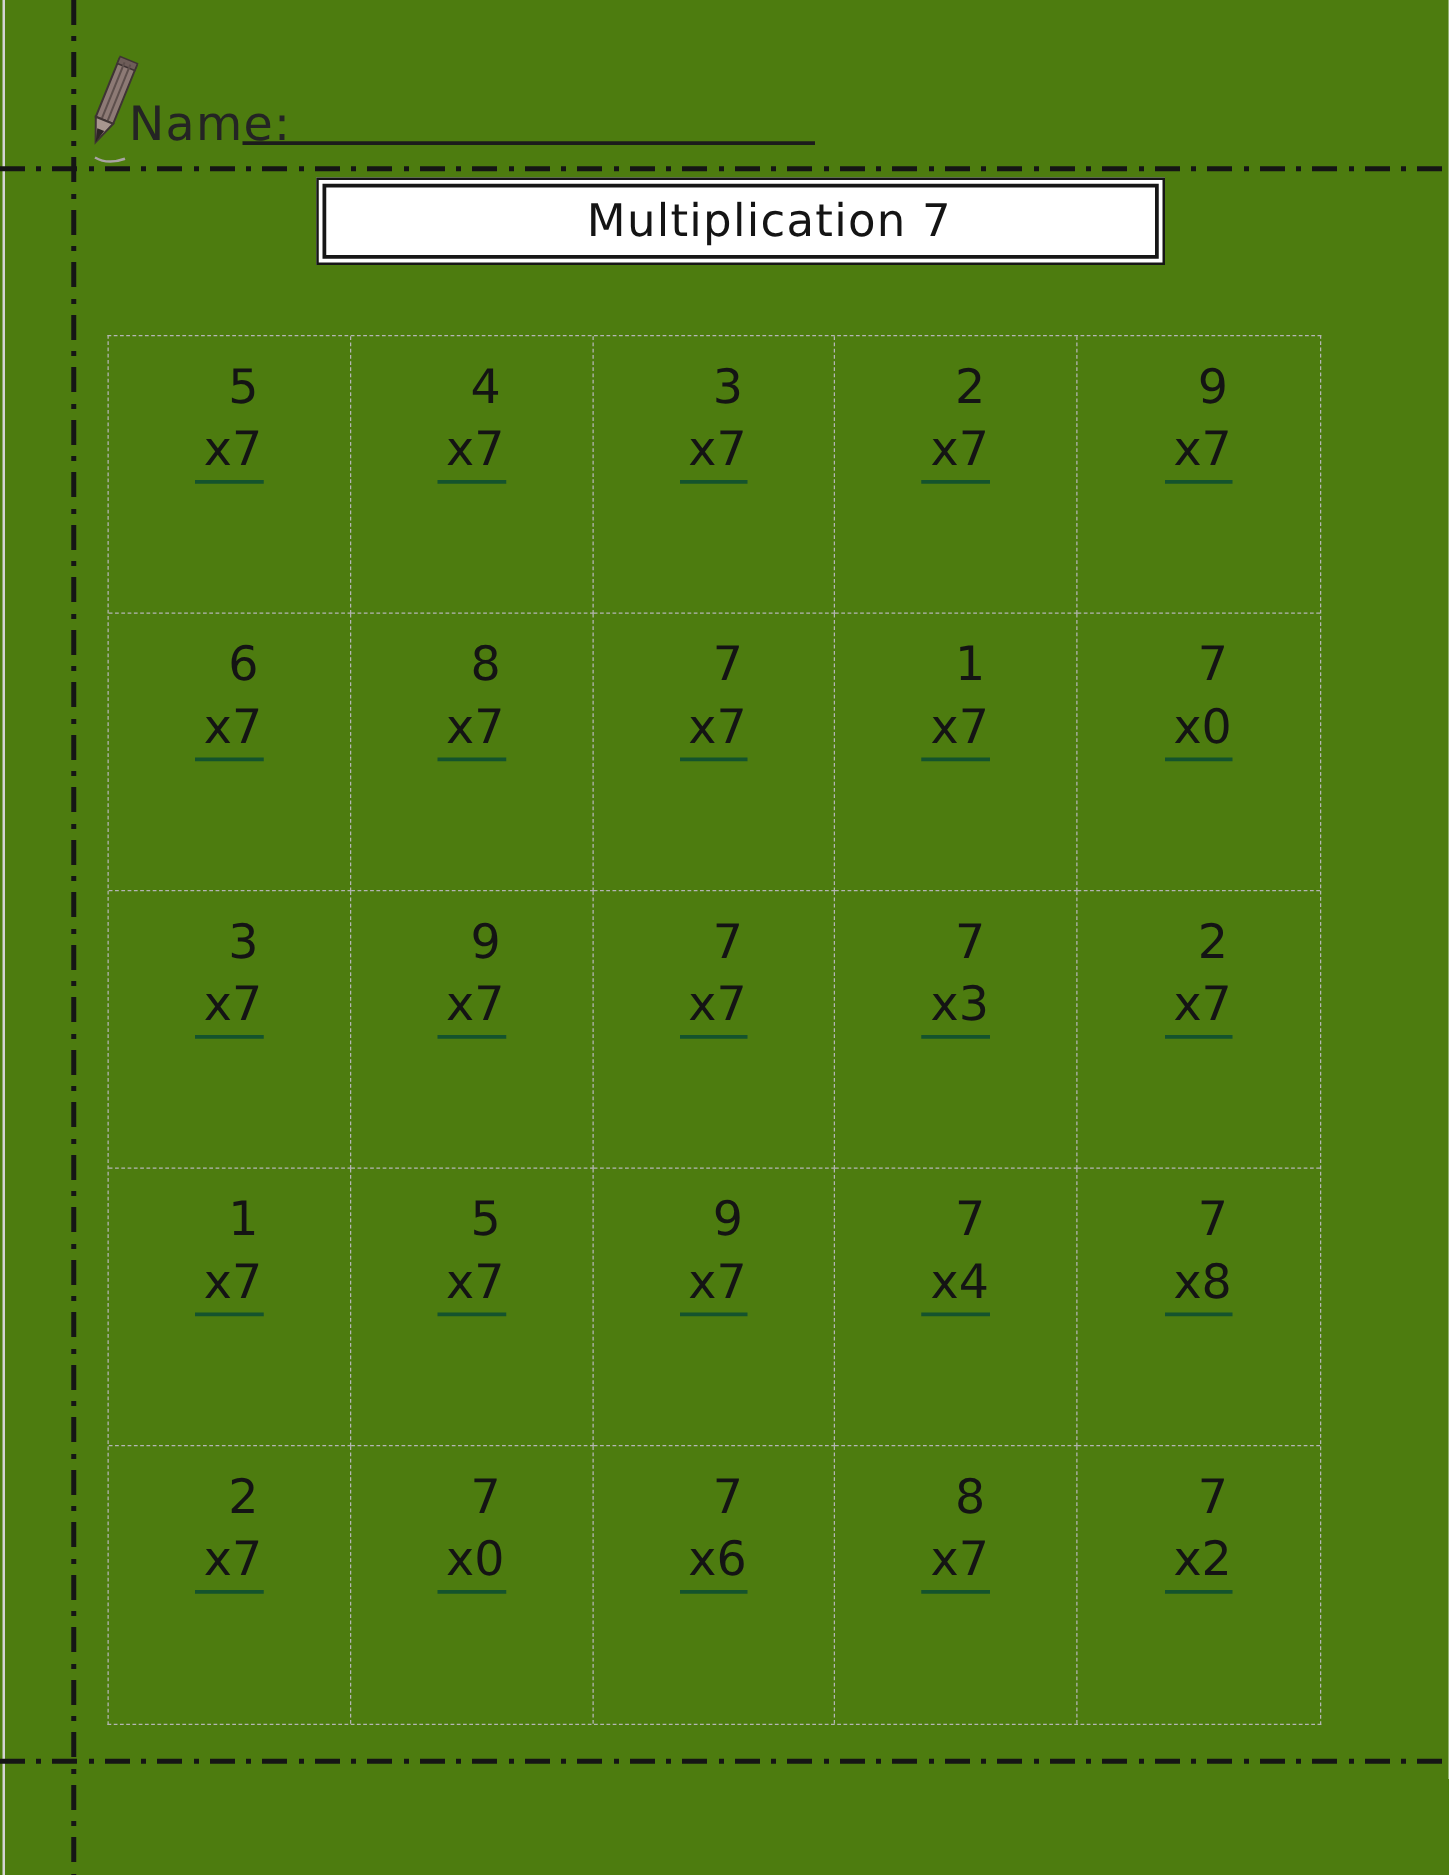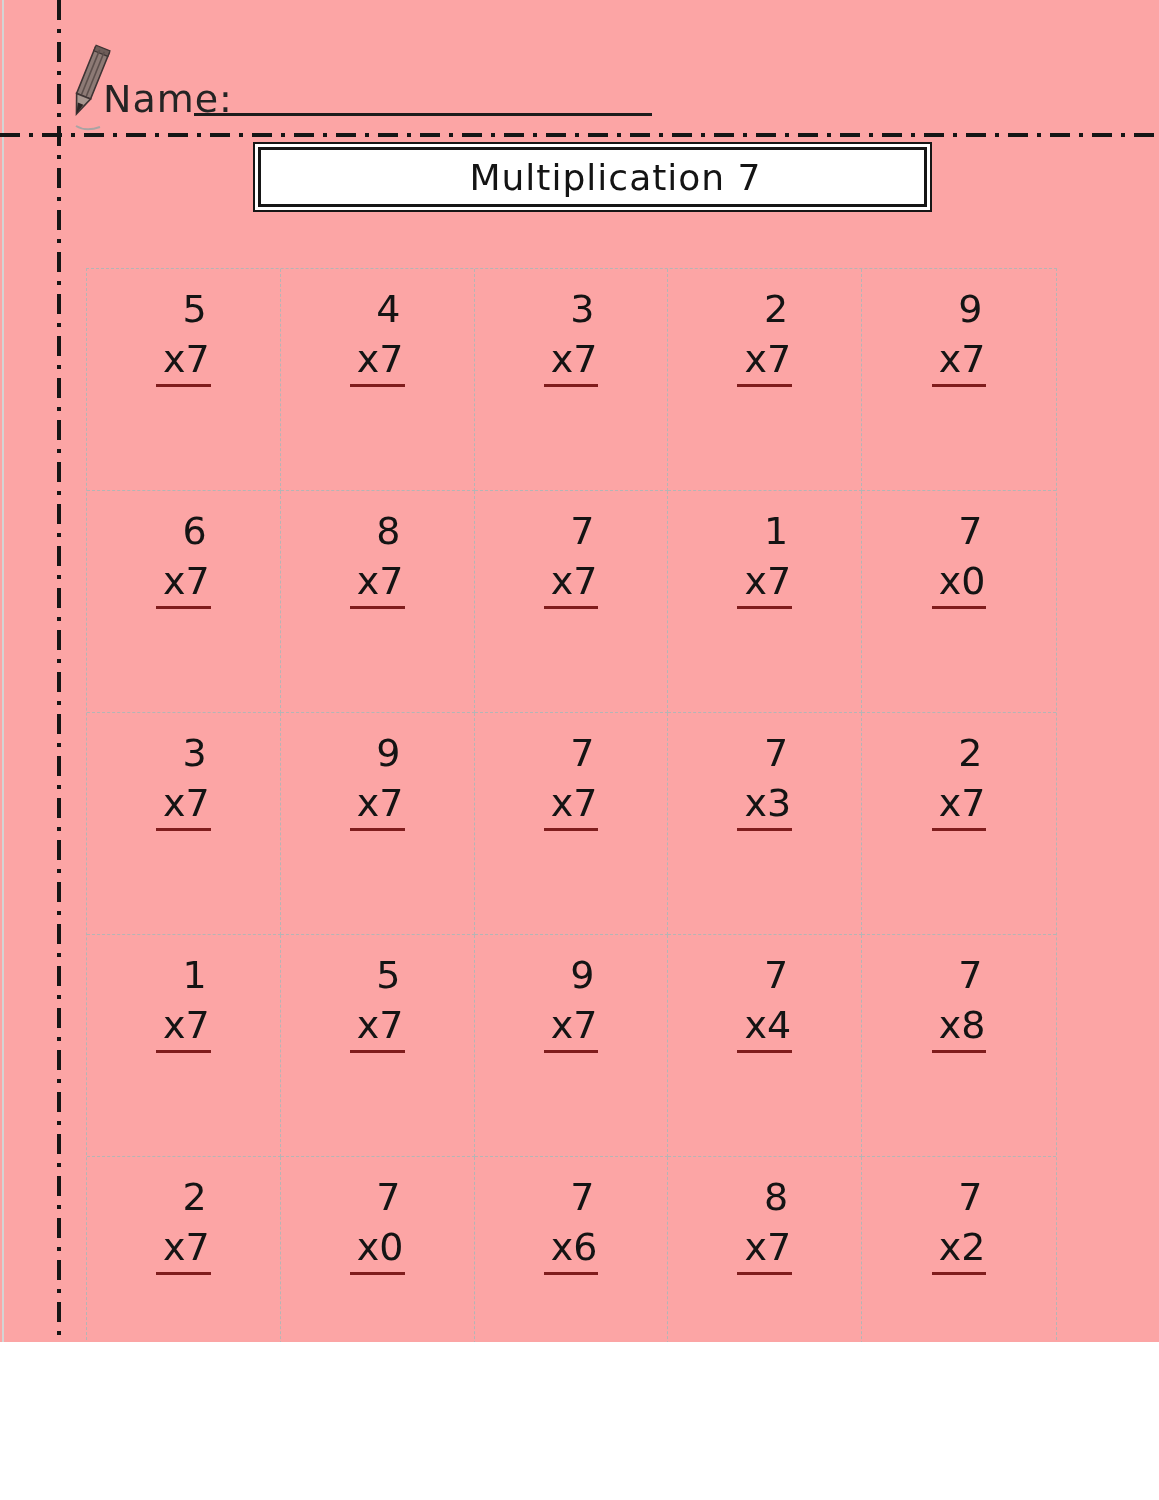--- a/index.html
+++ b/index.html
@@ -1,20 +1,20 @@
 <!DOCTYPE html>
 <html><head>
 <meta charset="utf-8">
 <style>
   html, body { margin: 0; padding: 0; background: #ffffff; }
   .page {
     position: relative;
     width: 1159px;
-    height: 1342px;
-    background: #fca5a5;
+    height: 1500px;
+    background: #4d7c0f;
     overflow: hidden;
     font-family: "DejaVu Sans", "Liberation Sans", sans-serif;
     color: #1a1a1a;
   }
 
   
   .scan-edge {
     position: absolute; left: 2px; top: 0; bottom: 0; width: 2px;
     background: #d4d4d4;
   }
@@ -94,21 +94,21 @@
   .operand-top {
     font-size: 38px; line-height: 44px; color: #141414;
     padding-right: 4px;
   }
   .operand-bottom {
     margin-top: 9px;
     font-size: 38px; line-height: 38px; color: #141414;
   }
   .operand-bottom .ul {
     display: inline-block;
-    border-bottom: 3px solid #7f1d1d;
+    border-bottom: 3px solid #14532d;
     padding: 0 1px 6px 7px;
   }
 </style>
 </head>
 <body>
 
 <div class="page">
 
   <div class="scan-edge"></div>
   <div class="rule-v"></div>

